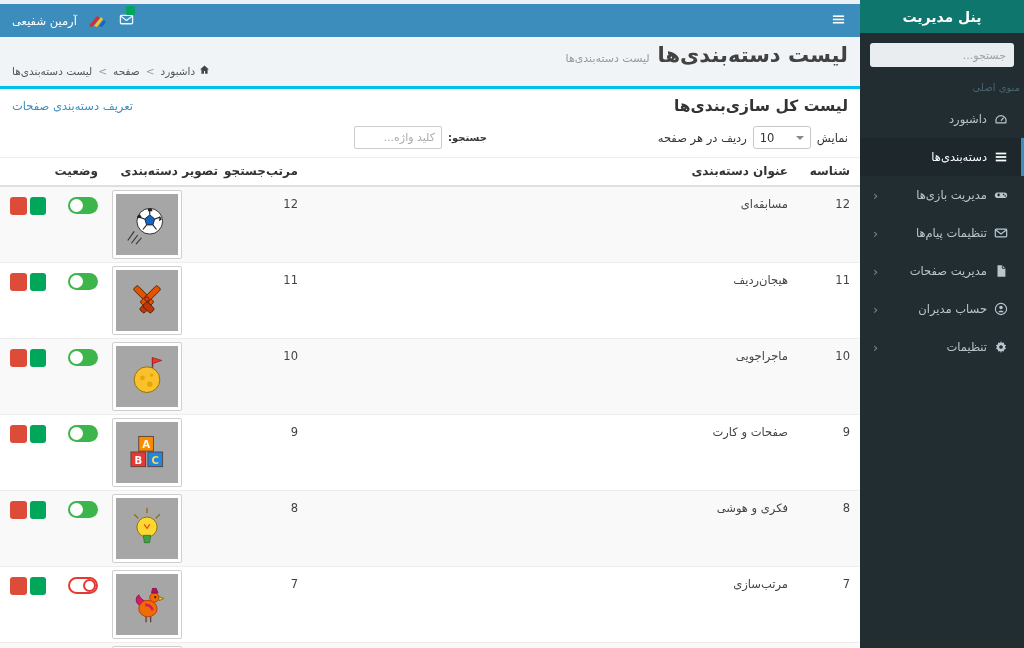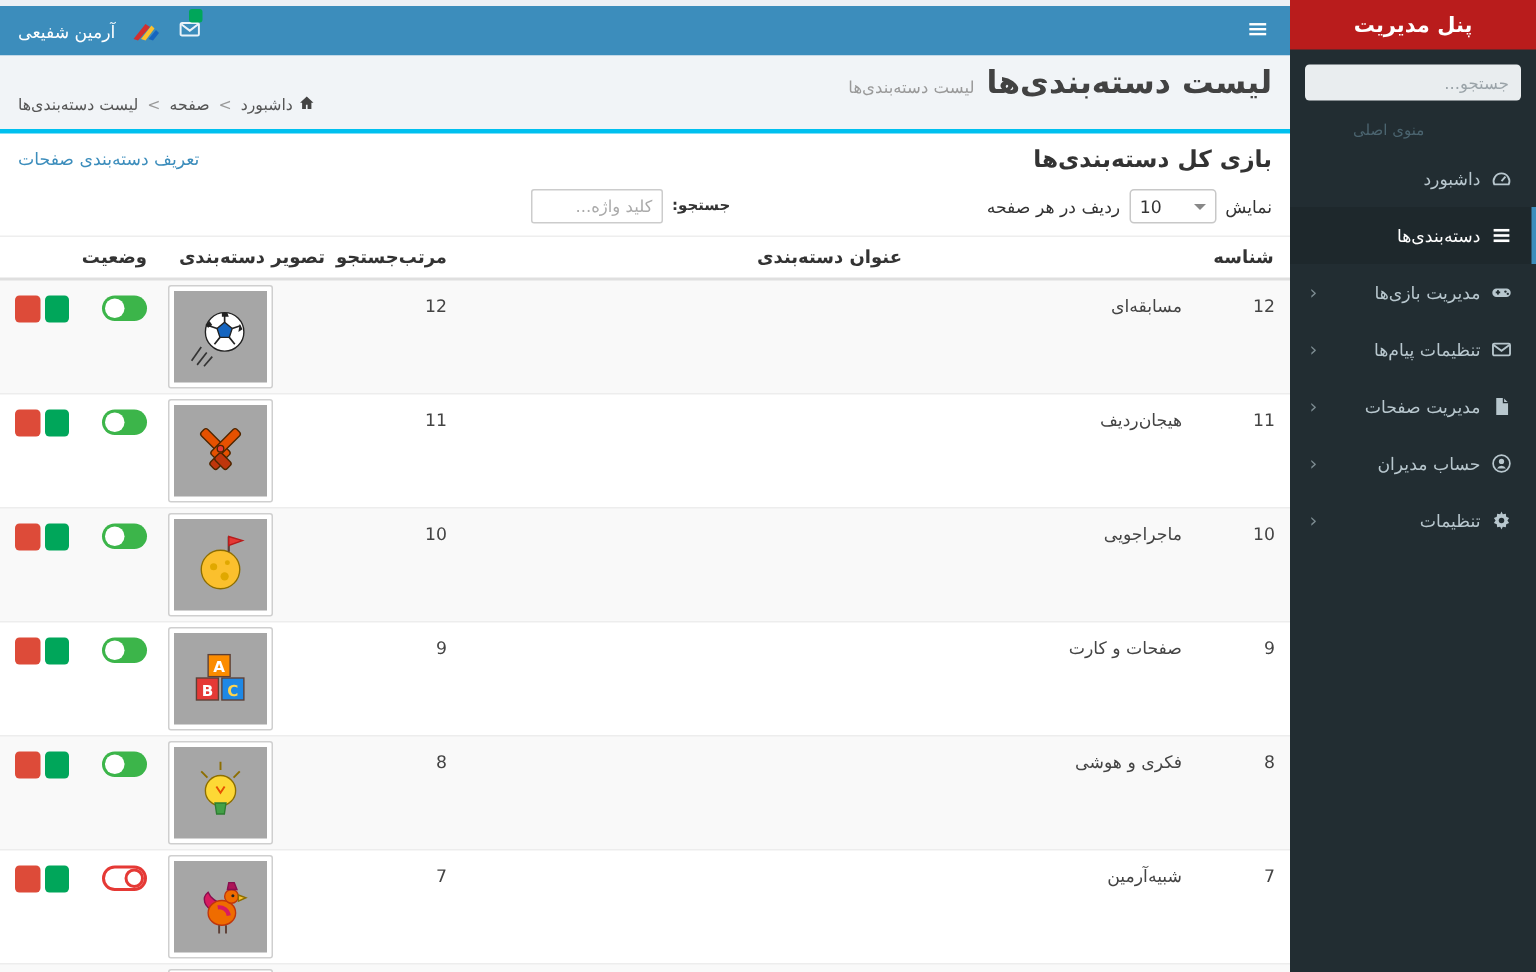--- a/index.html
+++ b/index.html
@@ -3,30 +3,30 @@
 <meta charset="utf-8">
 <style>
   * { margin:0; padding:0; box-sizing:border-box; }
   html,body { width:1024px; height:648px; overflow:hidden; }
   body { font-family:"DejaVu Sans", sans-serif; direction:rtl; background:#ecf0f5; font-size:12px; color:#333; }
 
   .app { position:relative; width:1024px; height:648px; }
 
   
   .sidebar { position:absolute; top:0; right:0; width:164px; height:648px; background:#222d32; z-index:5; }
-  .brand { height:33px; background:#b91c1c; color:#fff; font-weight:bold; font-size:14px;
+  .brand { height:33px; background:#0f766e; color:#fff; font-weight:bold; font-size:14px;
            display:flex; align-items:center; justify-content:center; }
   .side-search { margin:10px 10px 6px 10px; display:flex; flex-direction:row; background:#e9edef;
                  border-radius:3px; overflow:hidden; height:24px; }
   .side-search input { flex:1; border:0; outline:0; background:transparent; padding:0 8px;
                        font-family:inherit; font-size:11px; color:#555; direction:rtl; min-width:0; }
   .side-search input::placeholder { color:#9aa3a8; }
   .side-search-btn { width:26px; border:0; background:transparent; cursor:pointer; color:#4a5459;
                      display:flex; align-items:center; justify-content:center; }
-  .menu-header { color:#4b646f; font-size:10px; text-align:left; padding:9px 4px 7px;margin-left:38px; }
+  .menu-header { color:#4b646f; font-size:10px; text-align:right; padding:9px 4px 7px;margin-left:38px; }
   .menu { display:flex; flex-direction:column; }
   .menu-item { display:flex; align-items:center; gap:7px; padding:0 13px; height:38px;
                color:#b8c7ce; font-size:11.5px; cursor:pointer; border-right:3px solid transparent; }
   .menu-item.active { background:#1e282c; color:#fff; border-right-color:#3c8dbc; }
   .mi-icon { width:14px; height:14px; display:inline-flex; flex:0 0 14px; }
   .mi-icon svg { width:14px; height:14px; }
   .mi-chevron { margin-inline-start:auto; color:#7c8b91; font-size:13px; line-height:1; }
 
   
   .main { position:absolute; top:4px; left:0; width:860px; height:548px; }
@@ -68,21 +68,21 @@
   .select-box .chev { width:0; height:0; border-left:4px solid transparent; border-right:4px solid transparent;
                       border-top:4px solid #888; }
   .searchbox { position:absolute; left:342px; top:3px; display:flex; align-items:center; gap:6px; }
   .searchbox label { font-size:10px; font-weight:bold; color:#333; }
   .searchbox input { width:88px; height:23px; border:1px solid #ccc; border-radius:2px; padding:0 6px;
                      font-family:inherit; font-size:11px; direction:rtl; outline:0; color:#333; }
   .searchbox input::placeholder { color:#aaa; }
 
   
   table { width:100%; border-collapse:collapse; table-layout:fixed; }
-  thead th { height:28px; font-size:12px; font-weight:bold; color:#333; 
+  thead th { height:28px; font-size:12px; font-weight:bold; color:#333; text-align:right;
              padding:4px 10px; border-bottom:2px solid #dfdfdf; border-top:1px solid #eee; }
   tbody td { height:75px; vertical-align:top; text-align:right; padding:10px 10px 4px;
              border-top:1px solid #ededed; font-size:11.5px; color:#444; }
   tbody tr:nth-child(odd) { background:#f9f9f9; }
   td.cell-image { padding:3px 10px 3px 4px; }
 
   .img-box { width:70px; height:69px; background:#fff; border:1px solid #cfcfcf; border-radius:2px;
              padding:3px; margin-right:auto; margin-left:0; display:block; }
   .img-inner { width:100%; height:100%; background:#a6a6a6; display:flex; align-items:center; justify-content:center; }
   .img-inner svg { width:44px; height:44px; }
@@ -242,21 +242,21 @@
           <span class="bc-item">صفحه</span>
           <span class="bc-sep">&gt;</span>
           <span class="bc-item"><span class="bc-home"><svg viewBox="0 0 16 16" fill="currentColor">
                 <path d="M8 2L1.5 8h2v6h3.7v-4h1.6v4h3.7V8h2z"></path>
               </svg></span>داشبورد</span>
         </div>
     </div>
 
     <section class="panel">
       <div class="panel-top">
-        <h2 class="panel-title">بازی کل دسته‌بندی‌ها</h2>
+        <h2 class="panel-title">لیست کل سازی‌بندی‌ها</h2>
         <a class="add-link" href="#">تعریف دسته‌بندی صفحات</a>
       </div>
 
       <div class="controls">
         <div class="length">
           <span>نمایش</span>
           <div class="select-box">
             <span class="chev"></span>
             <span>10</span>
           </div>
@@ -464,21 +464,21 @@
         </button>
         <button class="btn btn-delete">
           <span></span>
         </button>
       </div>
     </td>
   </tr>
 
   <tr>
     <td class="cell-id">7</td>
-    <td class="cell-title">شبیه‌آرمین</td>
+    <td class="cell-title">مرتب‌سازی</td>
     <td class="cell-sort">7</td>
     <td class="cell-image">
       <span class="img-box">
         <span class="img-inner">
                     <svg viewBox="0 0 48 48">
                       <path d="M19 27c-7-2-9-9-4-13 2 5 7 7 7 7z" fill="#d81b60" stroke="#880e4f"></path>
                       <ellipse cx="25" cy="29" rx="10" ry="9" fill="#ef6c00" stroke="#bf360c"></ellipse>
                       <path d="M22 25a7 7 0 0 1 8 6" fill="none" stroke="#d81b60" stroke-width="3"></path>
                       <circle cx="32" cy="17" r="5" fill="#ef6c00" stroke="#bf360c"></circle>
                       <path d="M29 12h7l-2-5h-4z" fill="#ad1457" stroke="#880e4f"></path>

